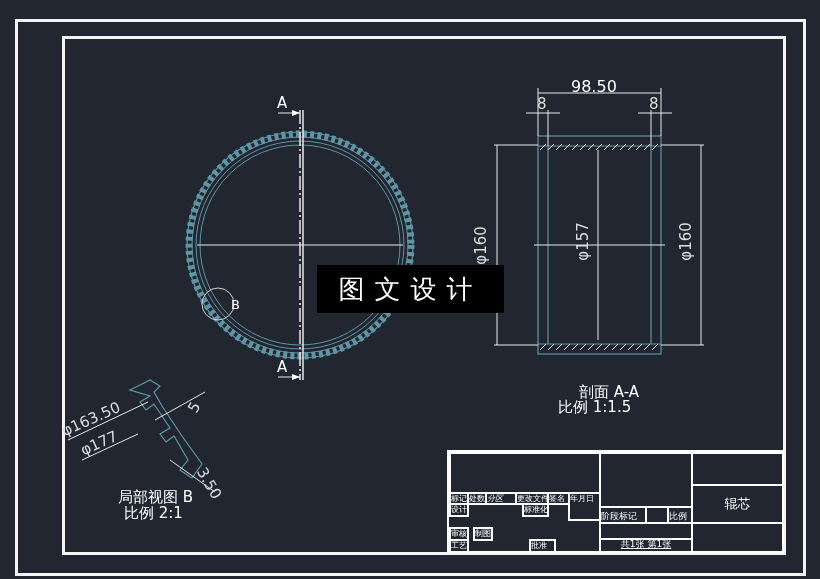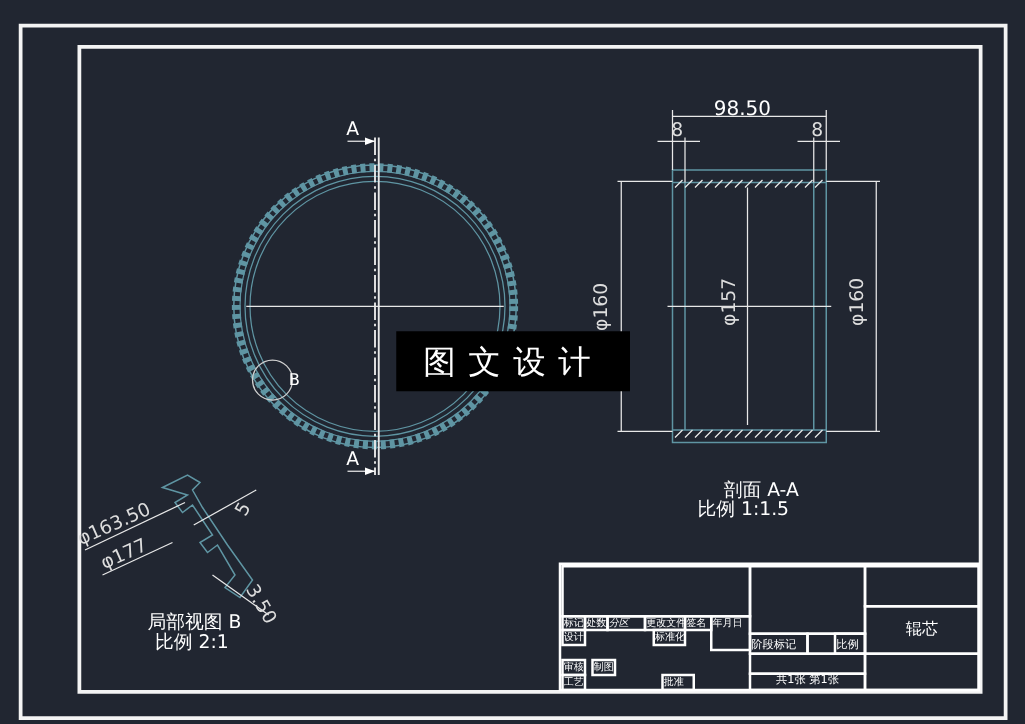--- a/index.html
+++ b/index.html
@@ -109,17 +109,17 @@
   <div class="cell" style="left:0;top:75px;width:20px;height:14px;margin-left:24px;">制图</div>
   <div class="cell" style="left:0;top:75px;width:20px;height:14px;">审核</div>
   <div class="cell" style="left:0;top:87px;width:20px;height:14px;">工艺</div>
   <div class="cell" style="left:73px;top:51px;width:27px;height:14px;">标准化</div>
   <div class="cell" style="left:80px;top:87px;width:27px;height:14px;">批准</div>
   <div class="cell" style="left:150px;top:0;width:94px;height:56px;"></div>
   <div class="cell" style="left:150px;top:54px;width:48px;height:18px;font-size:9px;padding-top:4px;">阶段标记</div>
   <div class="cell" style="left:196px;top:54px;width:24px;height:18px;font-size:10px;padding-top:4px;padding-left:44px;">重量</div>
   <div class="cell" style="left:218px;top:54px;width:26px;height:18px;font-size:9px;padding-top:4px;">比例</div>
   <div class="cell" style="left:150px;top:70px;width:94px;height:18px;"></div>
-  <div class="cell" style="left:150px;top:86px;width:94px;height:15px;font-size:9px;text-align:center;">共1张 第1张</div>
+  <div class="cell" style="left:150px;top:86px;width:94px;height:15px;font-size:9px;text-align:center;text-decoration:underline;">共1张 第1张</div>
   <div class="cell" style="left:242px;top:0;width:93px;height:34px;"></div>
   <div class="cell" style="left:242px;top:32px;width:93px;height:40px;font-size:13px;line-height:36px;text-align:center;">辊芯</div>
   <div class="cell" style="left:242px;top:70px;width:93px;height:31px;"></div>
 </div>
 
 </body></html>

